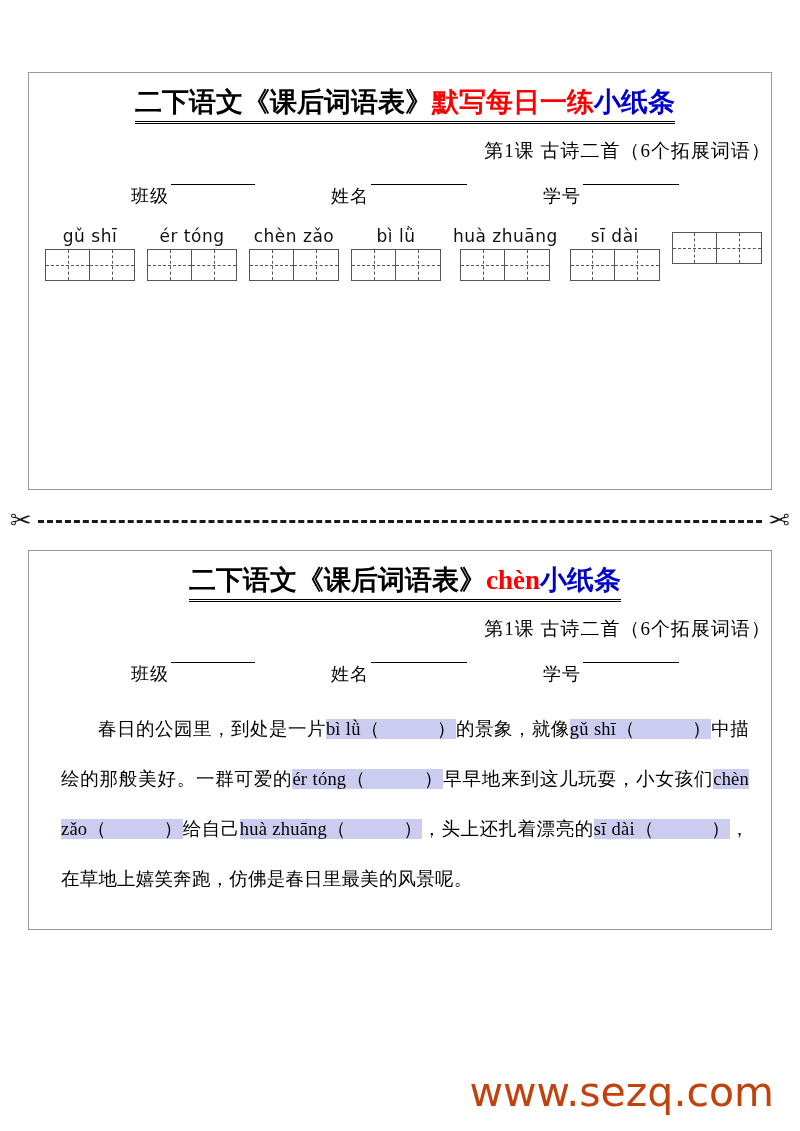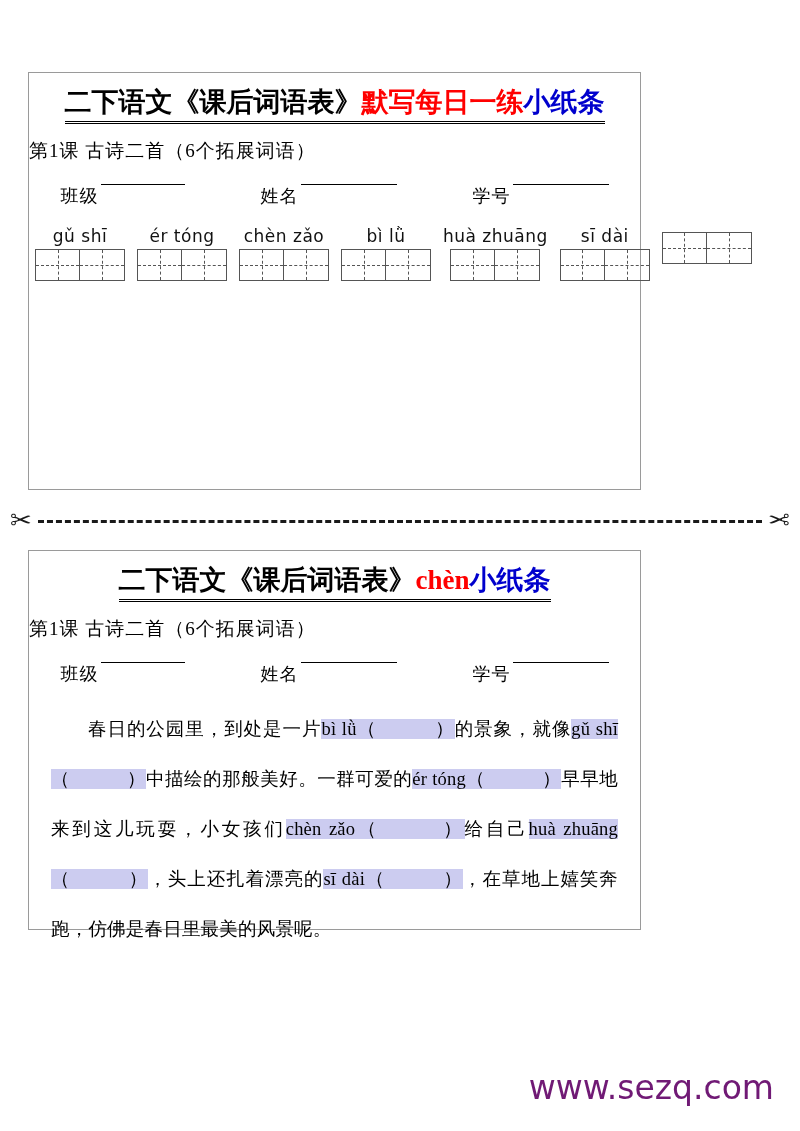--- a/index.html
+++ b/index.html
@@ -18,24 +18,25 @@
   .page {
     position: relative;
     width: 800px;
     height: 1131px;
   }
 
   
   .panel {
     position: absolute;
     left: 28px;
-    width: 613px;
+    width: 744px;
     border: 1px solid #9a9a9a;
     box-sizing: border-box;
     background: #fff;
+    padding-left: 10px;
   }
   .panel-top {
     top: 72px;
     height: 418px;
   }
   .panel-bottom {
     top: 550px;
     height: 380px;
   }
 
@@ -53,21 +54,21 @@
     line-height: 1.15;
     white-space: nowrap;
     border-bottom: 3px double #000;
     padding-bottom: 3px;
   }
   .t-black { color: #000000; }
   .t-red   { color: #ff0000; }
   .t-blue  { color: #0000cd; }
 
   .subtitle {
-    text-align: left;
+    text-align: right;
     font-size: 19px;
     color: #000;
     margin-top: 14px;
     font-family: "Liberation Serif", "DejaVu Serif", serif;
     letter-spacing: 1px;
   }
 
   
   .formline {
     margin-top: 20px;
@@ -189,22 +190,22 @@
     background: #ccccf0;
     font-family: "Liberation Serif", "DejaVu Serif", serif;
   }
 
   
   .watermark {
     position: absolute;
     right: 26px;
     top: 1068px;
     font-family: "DejaVu Sans", sans-serif;
-    font-size: 33px;
-    color: #701a75;
+    font-size: 41px;
+    color: #c2410c;
     letter-spacing: 0px;
     white-space: nowrap;
   }
 </style>
 </head>
 <body>
 
 <div class="page">
 
   <div class="panel panel-top">

